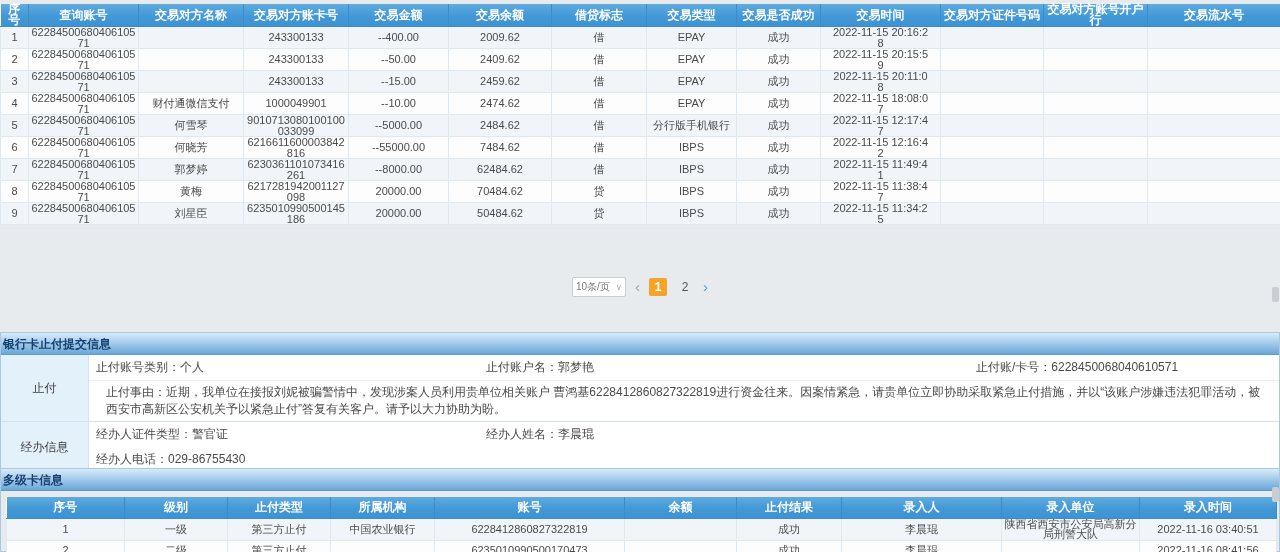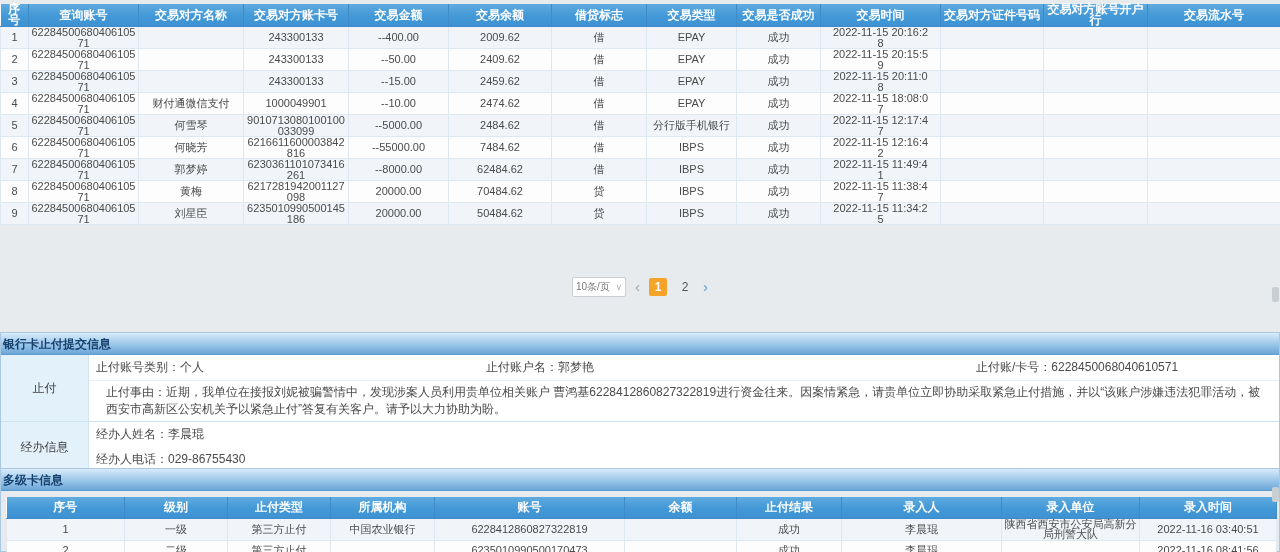--- a/index.html
+++ b/index.html
@@ -285,20 +285,21 @@
           <span>止付账户名：郭梦艳</span>
           <span>止付账/卡号：6228450068040610571</span>
         </div>
         <div class="reason">止付事由：近期，我单位在接报刘妮被骗警情中，发现涉案人员利用贵单位相关账户 曹鸿基6228412860827322819进行资金往来。因案情紧急，请贵单位立即协助采取紧急止付措施，并以“该账户涉嫌违法犯罪活动，被西安市高新区公安机关予以紧急止付”答复有关客户。请予以大力协助为盼。</div>
       </div>
     </div>
     <div class="sec">
       <div class="side-label">经办信息</div>
       <div>
         <div class="field-row">
+          <span>经办人证件类型：警官证</span>
           <span>经办人姓名：李晨琨</span>
         </div>
         <div class="field-row">
           <span>经办人电话：029-86755430</span>
           <span></span>
           <span></span>
         </div>
       </div>
     </div>
   </div>

